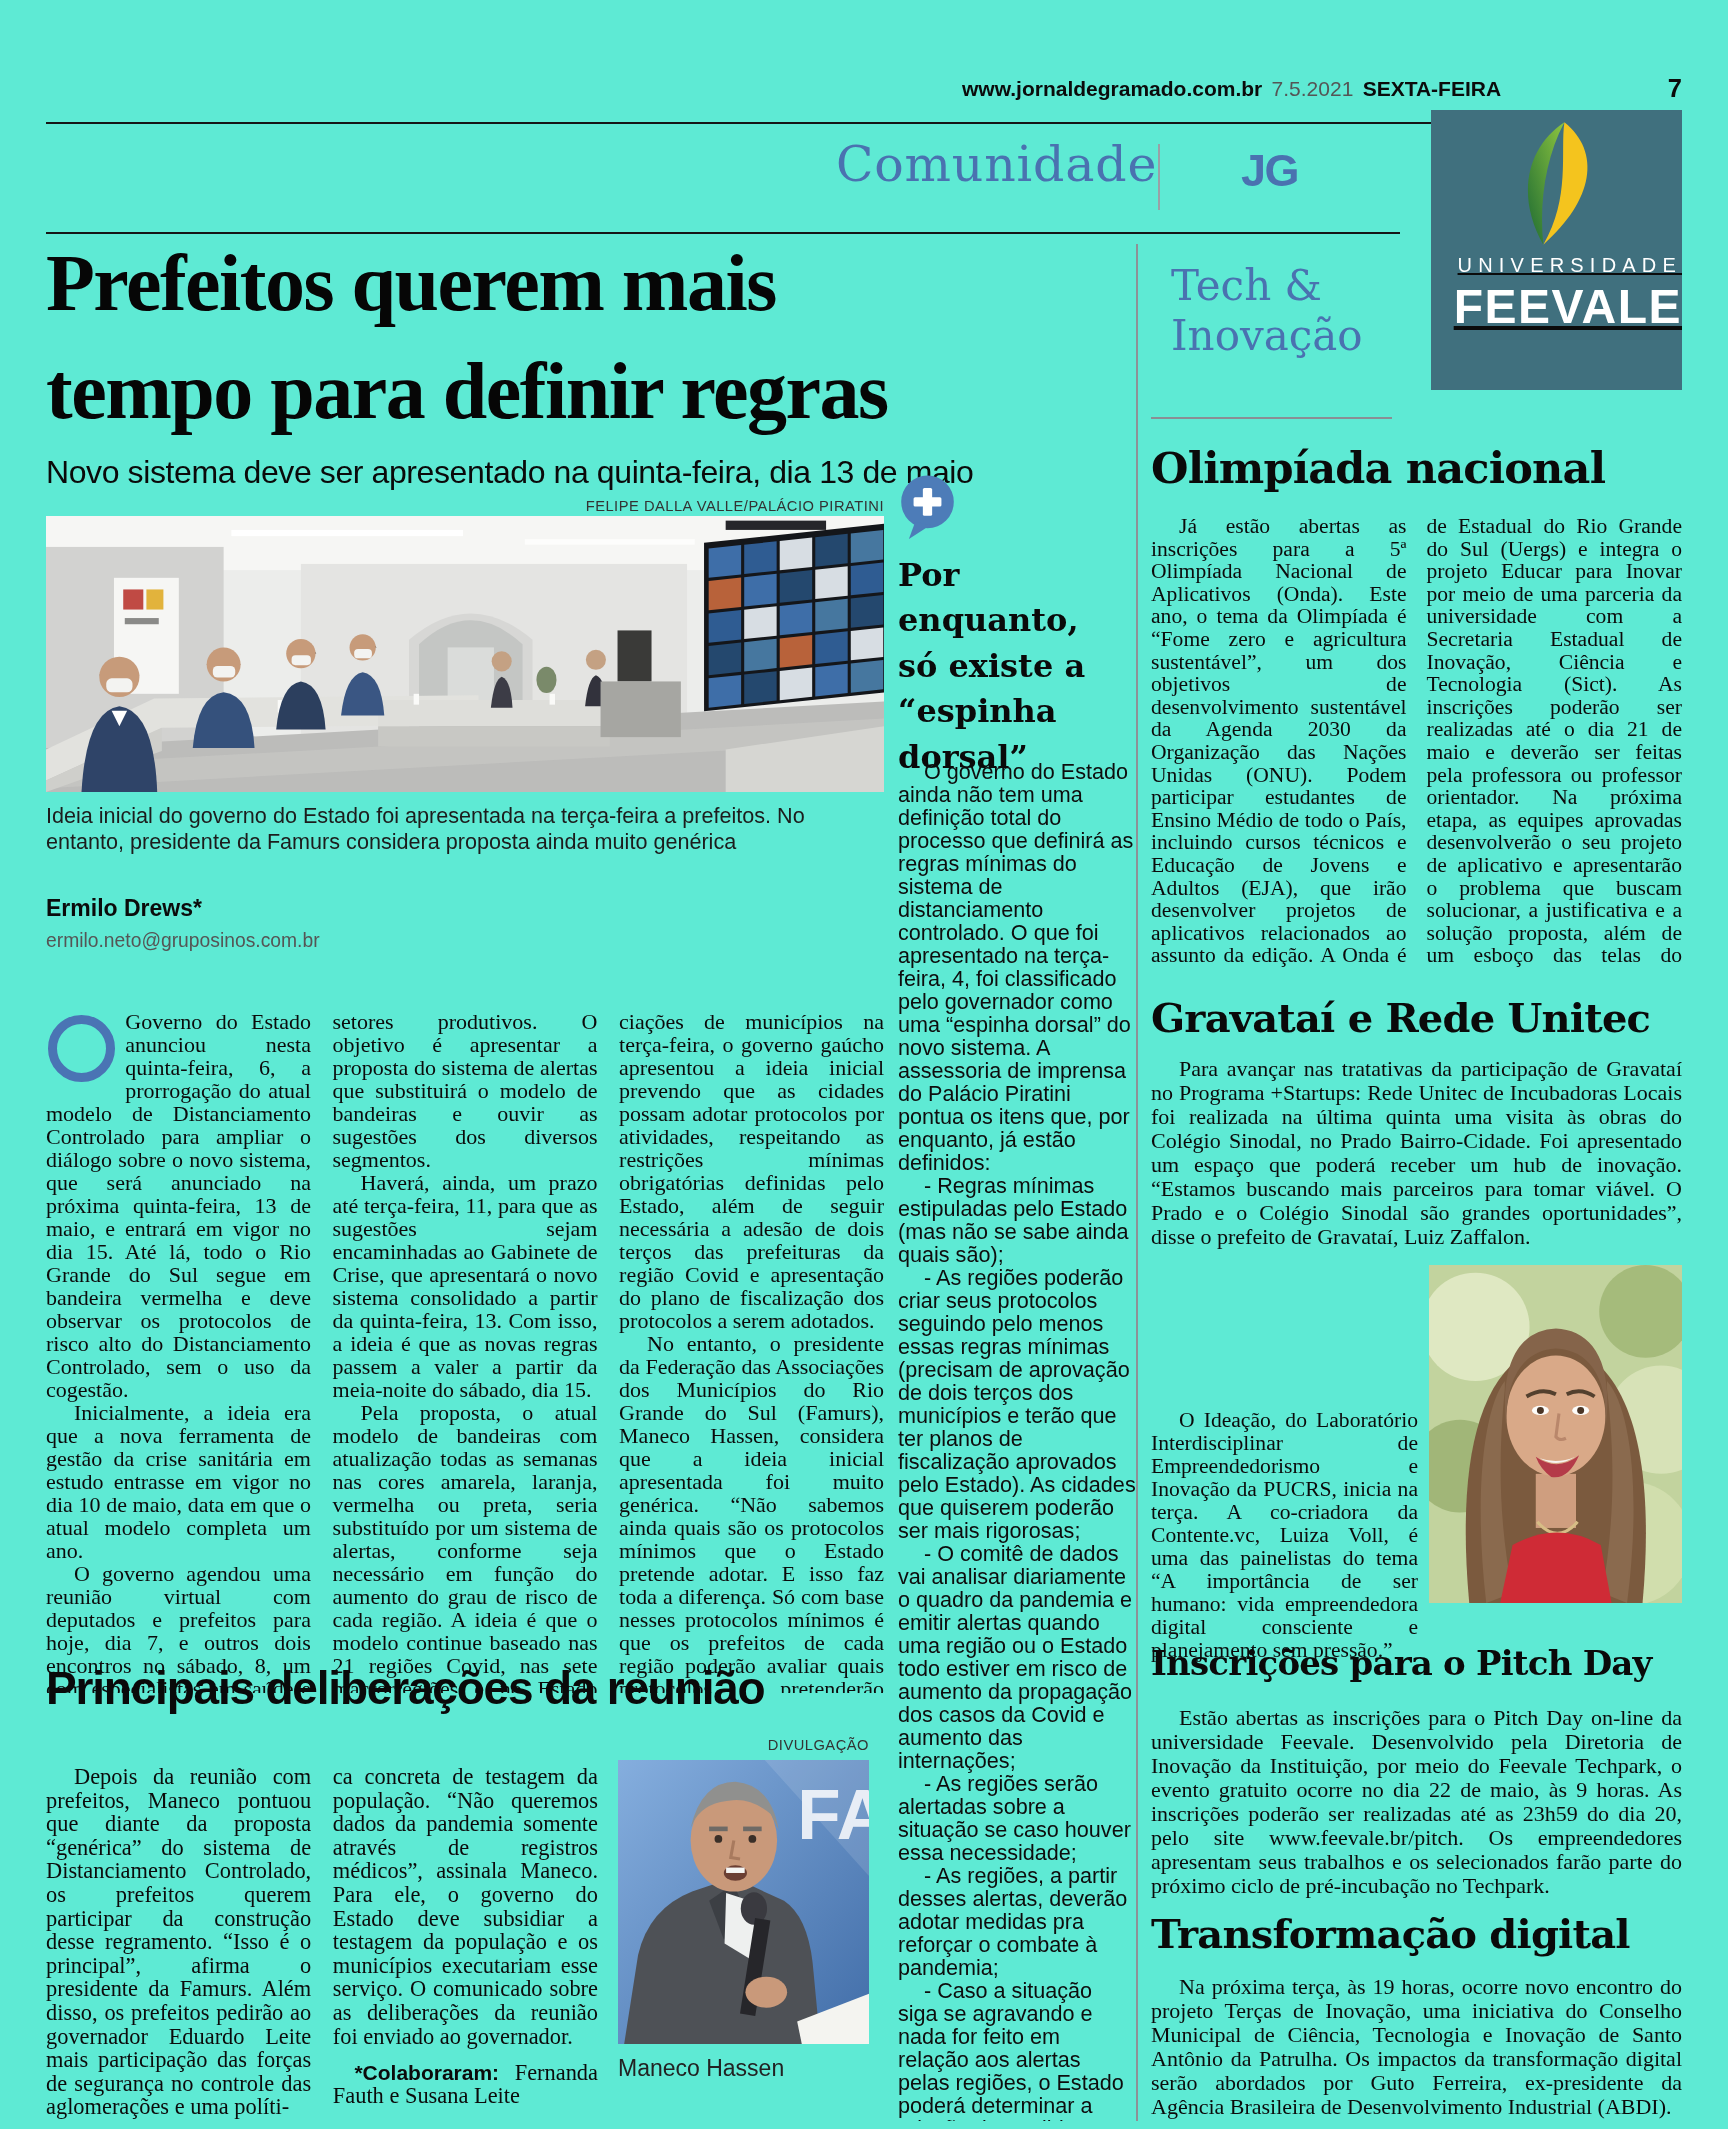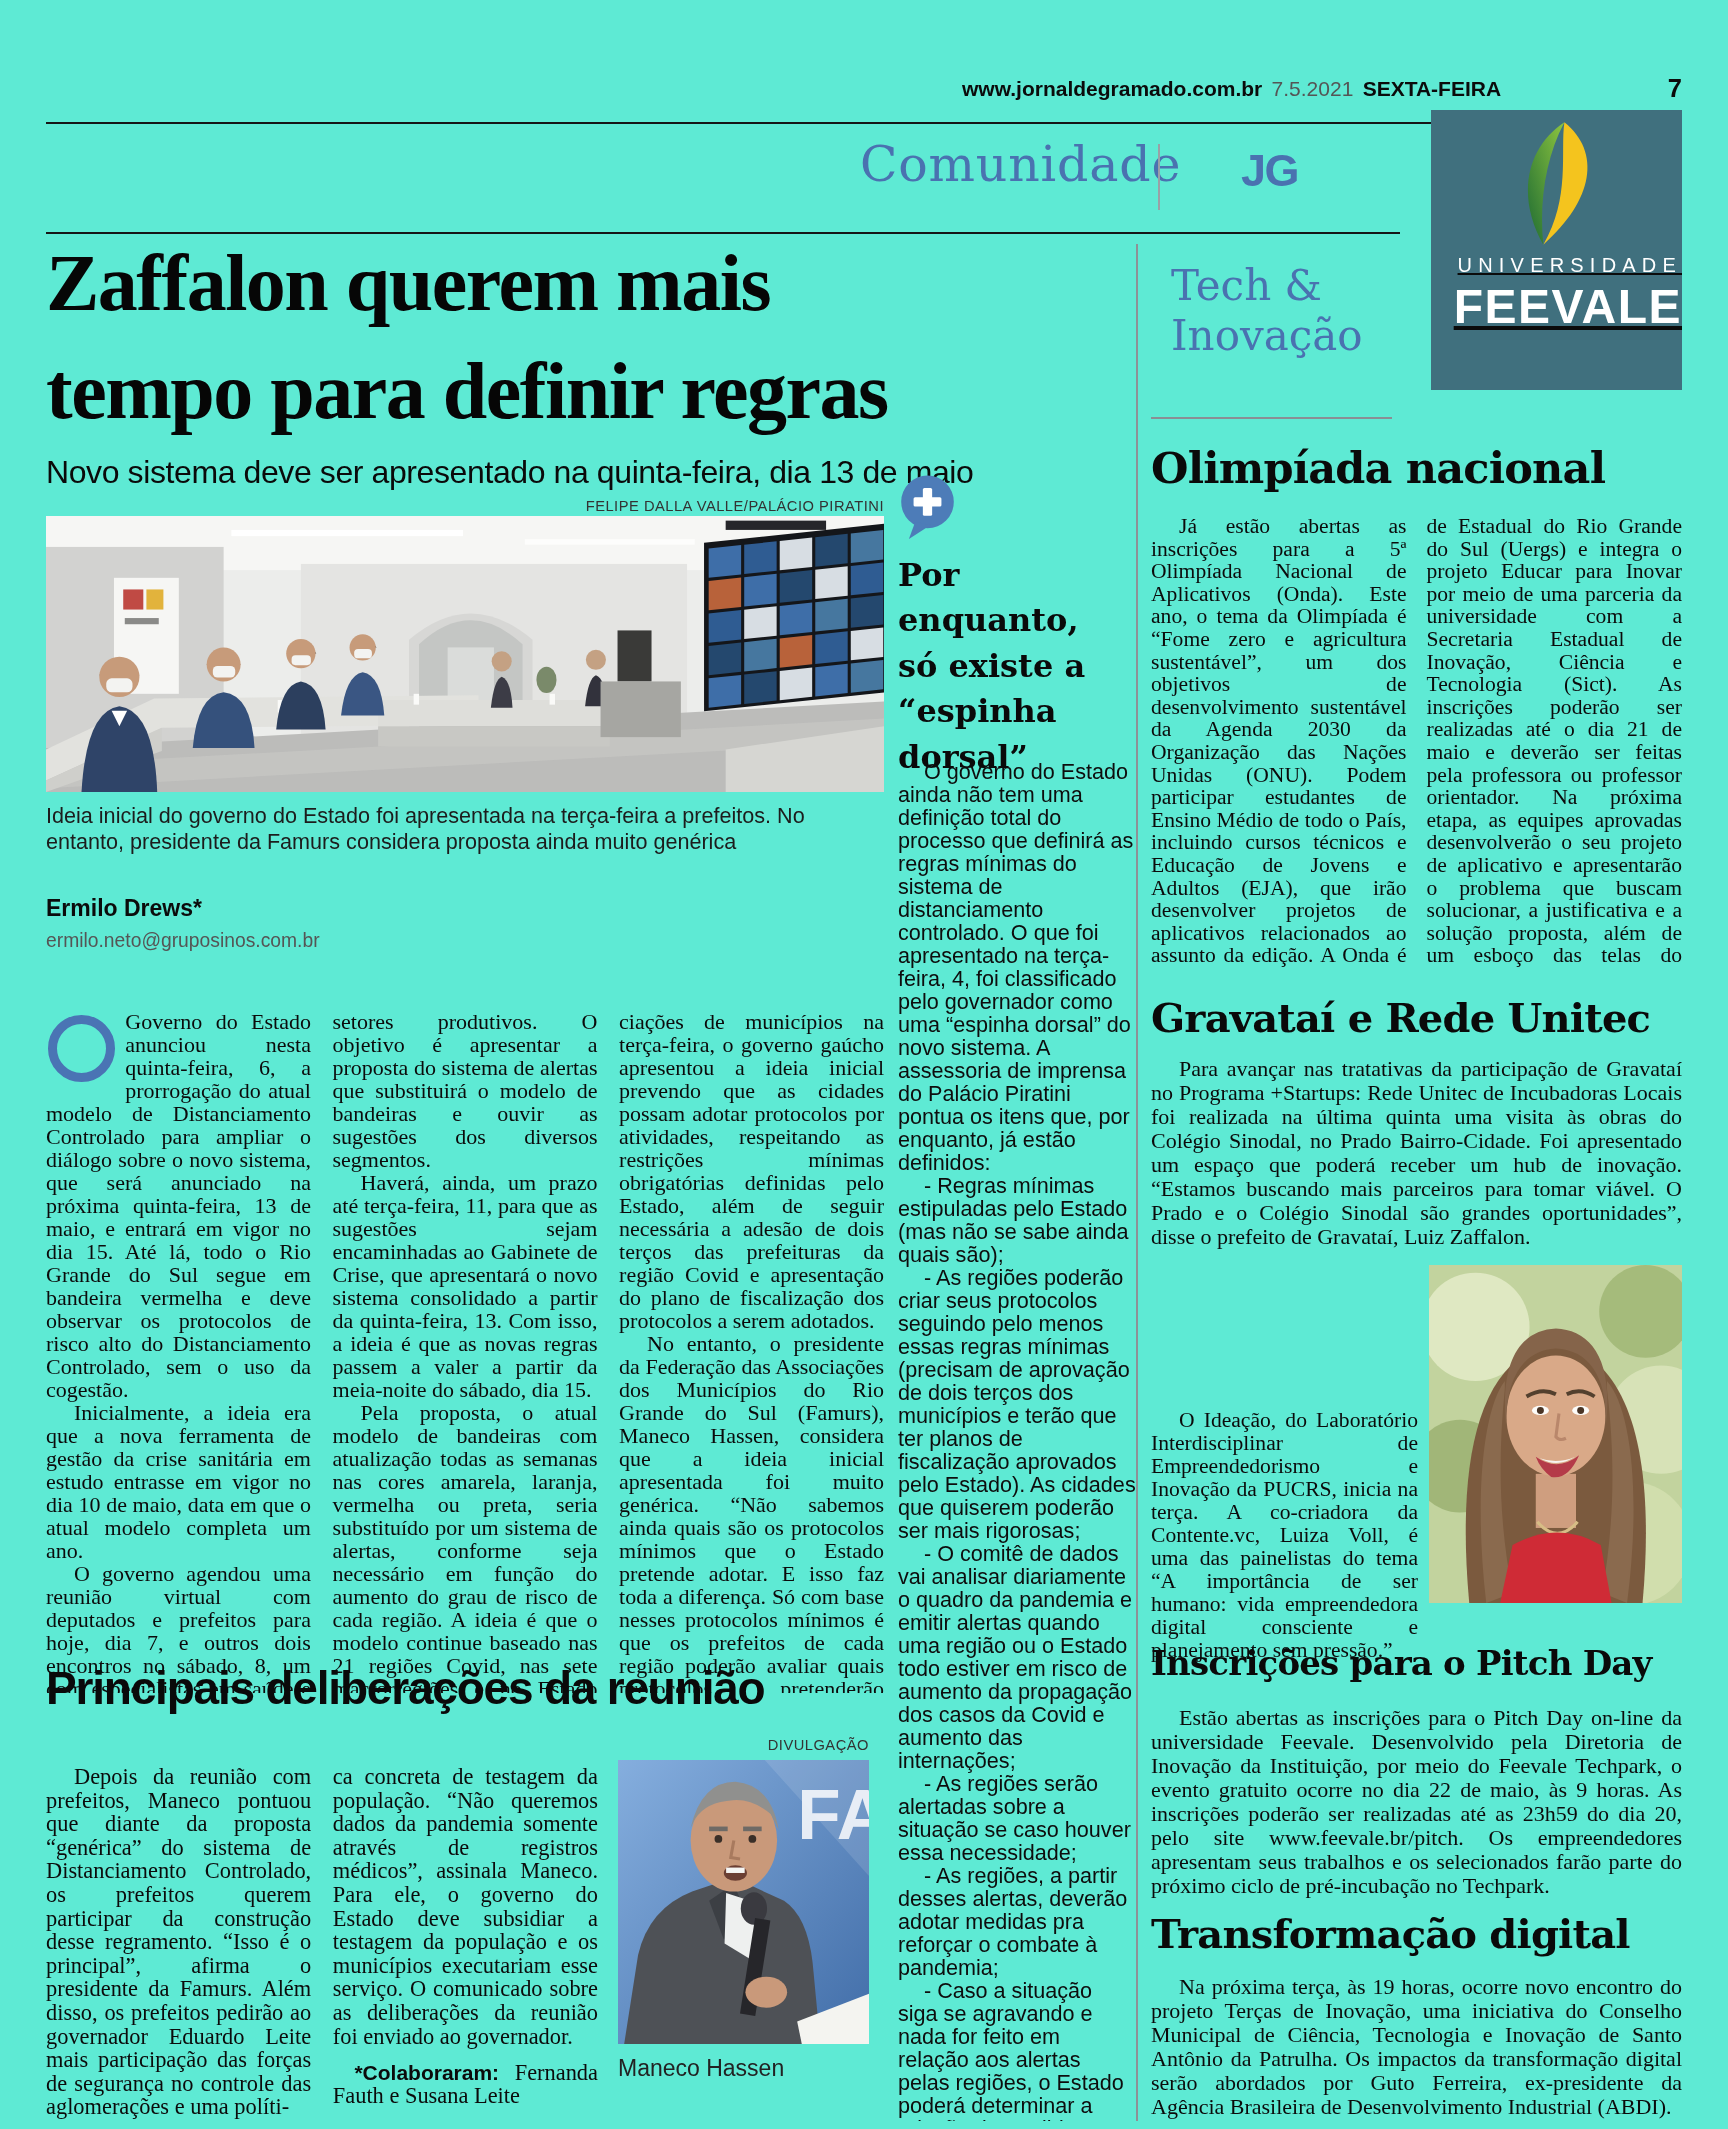--- a/index.html
+++ b/index.html
@@ -6,21 +6,21 @@
   .page{position:relative;width:1728px;height:2129px;background:#5eead4;overflow:hidden;
         font-family:"Liberation Serif",serif;color:#0b0b0b;}
   .abs{position:absolute;}
   
   .masthead{left:962px;top:77px;font-family:"Liberation Sans",sans-serif;font-size:21px;white-space:nowrap;}
   .masthead .u{font-weight:bold;}
   .masthead .d{color:#555;margin:0 9.3px;font-weight:400;}
   .masthead .w{font-weight:bold;}
   .pagenum{right:46px;top:74px;font-family:"Liberation Sans",sans-serif;font-weight:bold;font-size:25.5px;}
   .rule1{left:46px;width:1636px;top:122px;height:2.3px;background:#161616;}
-  .comunidade{left:860px;top:136px;font-family:"DejaVu Serif",serif;font-size:49px;color:#4a72b0;letter-spacing:0.8px;}
+  .comunidade{left:836px;top:136px;font-family:"DejaVu Serif",serif;font-size:49px;color:#4a72b0;letter-spacing:0.8px;}
   .vsep{left:1158px;top:144px;width:2.3px;height:66px;background:#9aa0a6;}
   .jg{left:1241px;top:145px;font-family:"Liberation Sans",sans-serif;font-weight:bold;font-size:45px;color:#4a72b0;letter-spacing:-1.5px;}
   .rule2{left:46px;width:1354px;top:232px;height:2.3px;background:#161616;}
   .vdivider{left:1136px;top:244px;width:1.5px;height:1877px;background:#8d9296;}
   
   .feevale{left:1431px;top:110px;width:251px;height:280px;background:#40707e;text-align:right;text-decoration:underline;}
   .feevale svg{display:block;margin:4.6px auto 0 auto;}
   .fee-uni{font-family:"Liberation Sans",sans-serif;color:#fff;font-size:20px;letter-spacing:6.2px;margin-top:1.5px;}
   .fee-name{font-family:"Liberation Sans",sans-serif;color:#fff;font-weight:bold;font-size:48px;letter-spacing:1.5px;margin-top:1.5px;}
   
@@ -103,21 +103,21 @@
         </linearGradient>
       </defs>
       <path d="M62 4 C97 32 90 78 42 120 C68 76 58 32 62 4 Z" fill="#f4c41e"></path>
       <path d="M42 120 C16 74 26 28 62 4 C44 38 38 80 42 120 Z" fill="url(#leafg)"></path>
     </svg>
     <div class="fee-uni">UNIVERSIDADE</div>
     <div class="fee-name">FEEVALE</div>
   </div>
 
   <div class="abs headline">
-    <div>Zaffalon querem mais</div>
+    <div>Prefeitos querem mais</div>
     <div>tempo para definir regras</div>
   </div>
   <div class="abs subhead">Novo sistema deve ser apresentado na quinta-feira, dia 13 de maio</div>
   <div class="abs photocredit">FELIPE DALLA VALLE/PALÁCIO PIRATINI</div>
 
   <div class="abs mainphoto">
     <svg width="838" height="276" viewBox="0 0 1085 357" preserveAspectRatio="none">
       <rect width="1085" height="357" fill="#ecedeb"></rect>
       <rect width="1085" height="70" fill="#f6f6f4"></rect>
       <rect x="240" y="18" width="300" height="8" fill="#ffffff"></rect>

